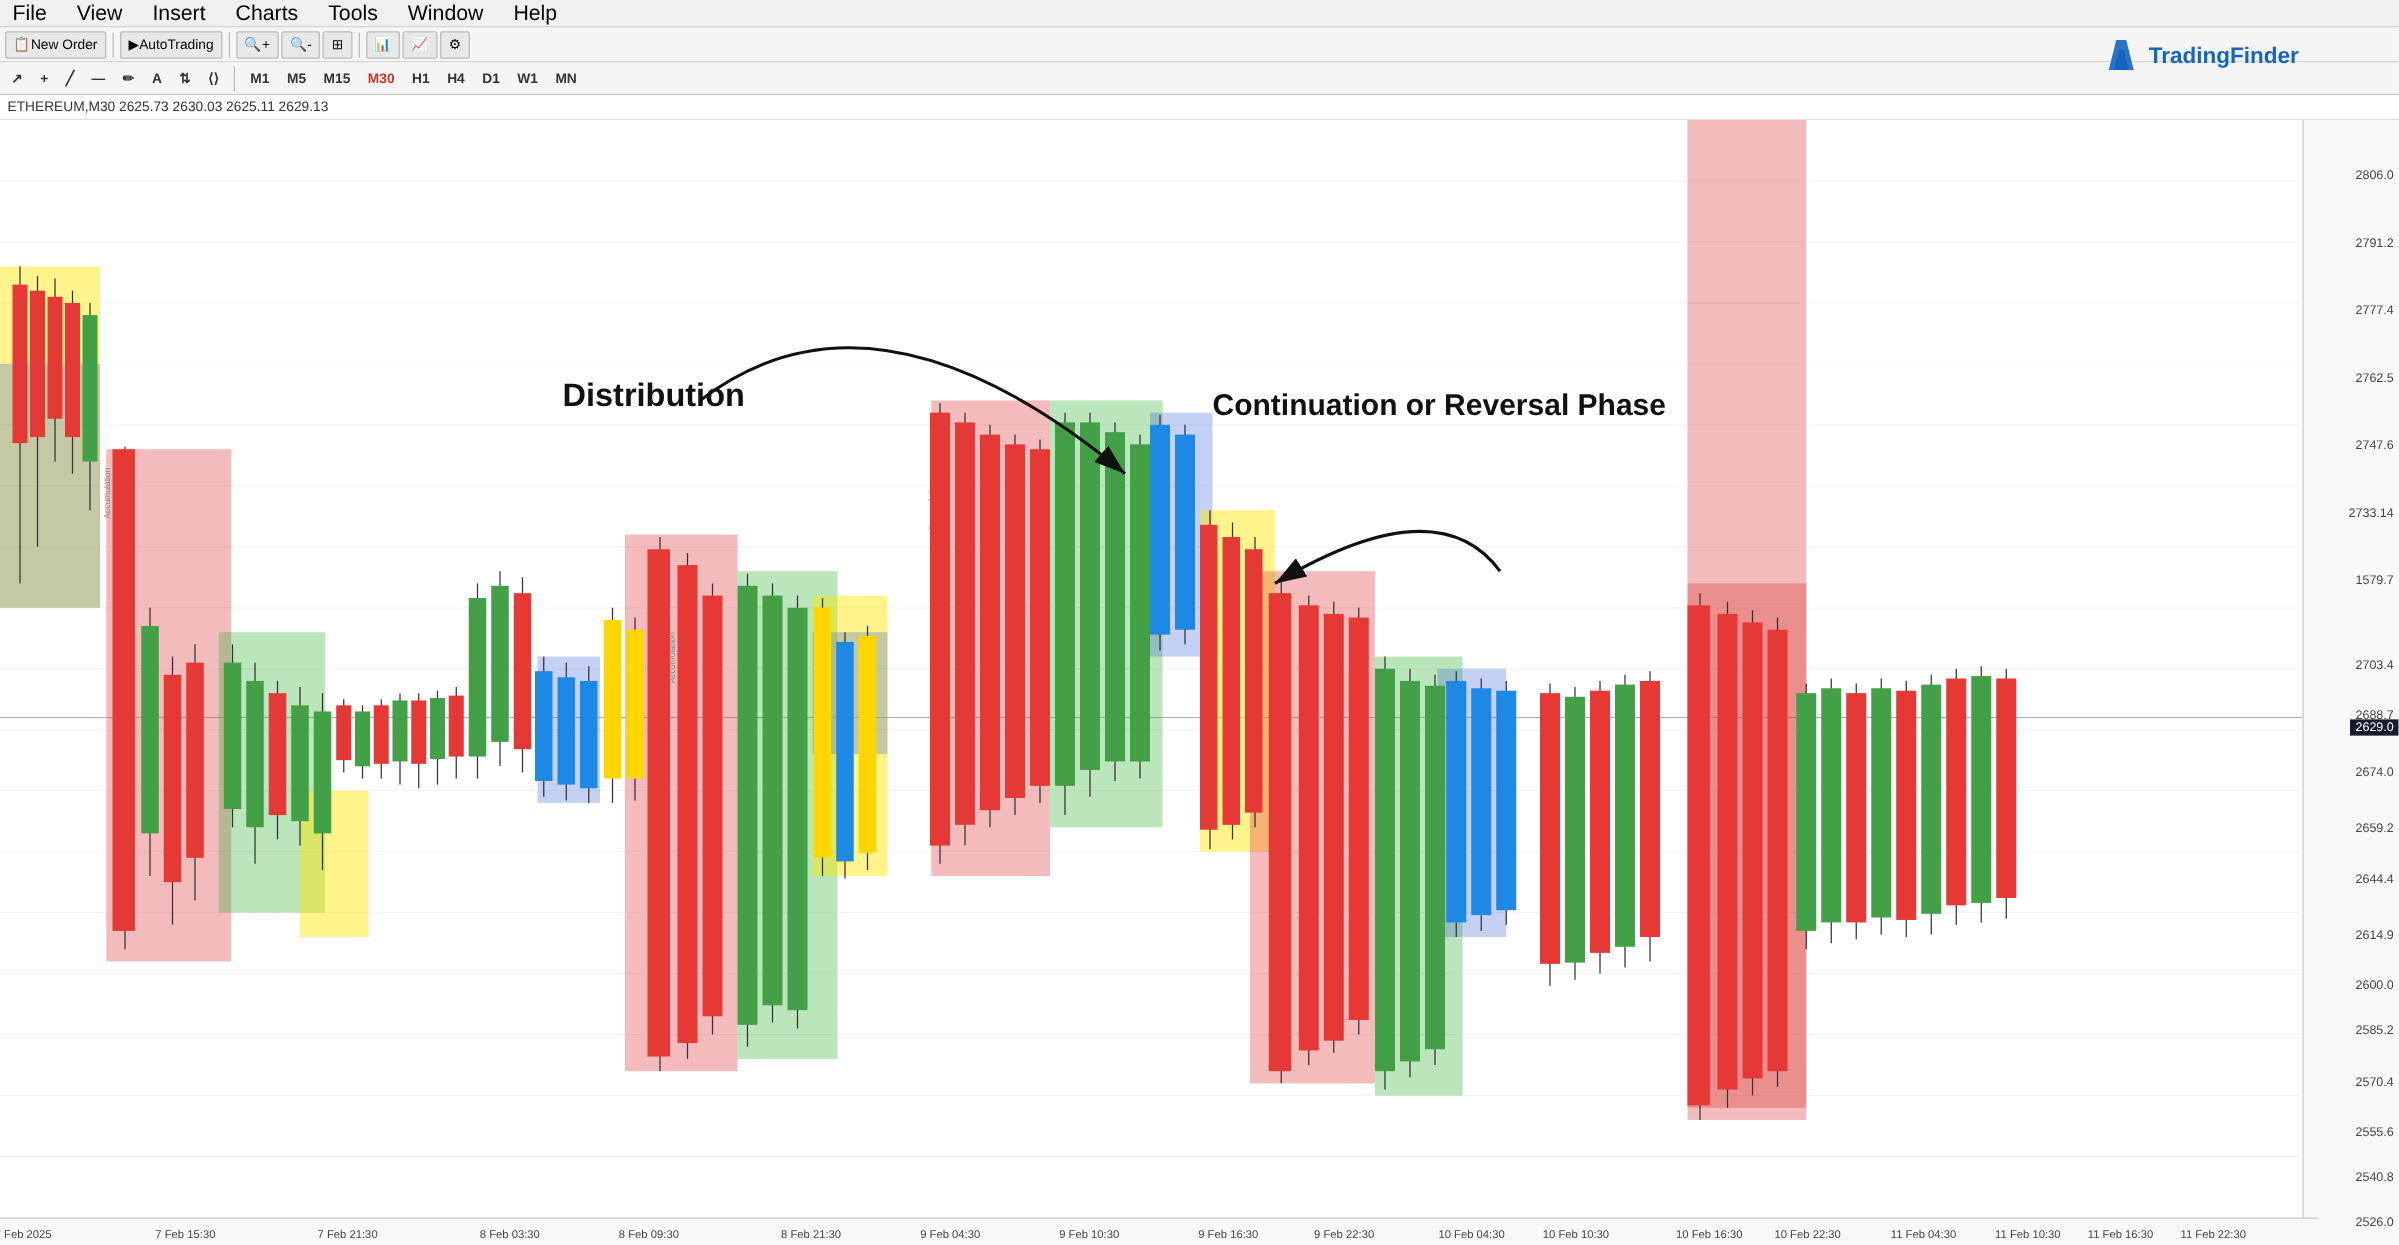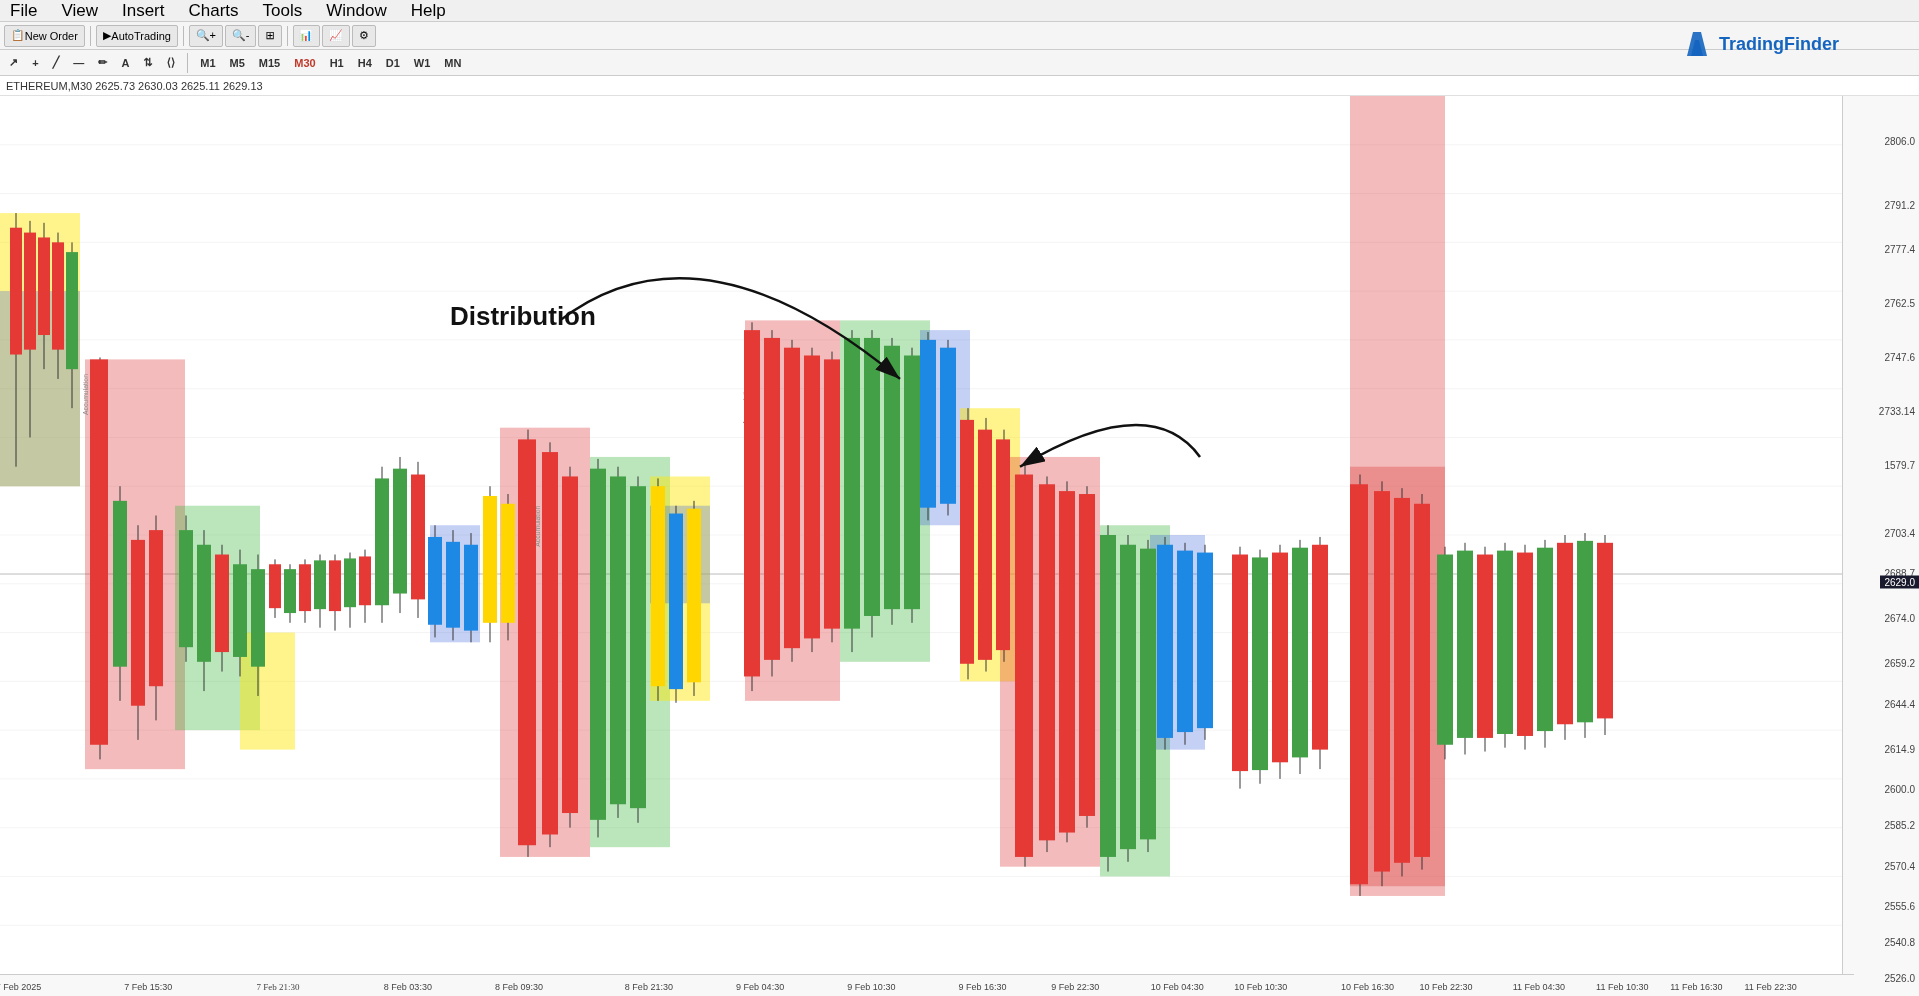--- a/index.html
+++ b/index.html
@@ -490,26 +490,27 @@
       <defs>
         <marker id="arrowhead" markerWidth="10" markerHeight="7" refX="10" refY="3.5" orient="auto">
           <polygon points="0 0, 10 3.5, 0 7" fill="#111"></polygon>
         </marker>
       </defs>
 
     </svg>
 
     
     <div class="annotation-text" style="left:450px; top:205px; font-size:26px; font-weight:bold;">Distribution</div>
+    <div class="annotation-text" style="left:970px; top:215px; font-size:24px; font-weight:bold;">Continuation or Reversal Phase</div>
 
   </div>
 
   <div id="price-axis">
     <span class="price-label" style="top:5%;">2806.0</span>
-    <span class="price-label" style="top:11%;margin-top:10px;">2791.2</span>
+    <span class="price-label" style="top:11%;">2791.2</span>
     <span class="price-label" style="top:17%;">2777.4</span>
     <span class="price-label" style="top:23%;">2762.5</span>
     <span class="price-label" style="top:29%;">2747.6</span>
     <span class="price-label" style="top:35%;">2733.14</span>
     <span class="price-label" style="top:41%;">1579.7</span>
     <span class="price-label" style="top:47%;margin-top:14px;">2703.4</span>
     <span class="price-label" style="top:53%;">2688.7</span>
     <span class="price-label" style="top:58%;">2674.0</span>
     <span class="price-label" style="top:63%;">2659.2</span>
     <span class="price-label" style="top:67.5%;">2644.4</span>
@@ -519,21 +520,21 @@
     <span class="price-label" style="top:81%;">2585.2</span>
     <span class="price-label" style="top:85.5%;">2570.4</span>
     <span class="price-label" style="top:90%;">2555.6</span>
     <span class="price-label" style="top:94%;text-align:center;">2540.8</span>
     <span class="price-label" style="top:98%;">2526.0</span>
   </div>
 
   <div id="time-axis">
     <span class="time-label" style="left:1%;">7 Feb 2025</span>
     <span class="time-label" style="left:8%;">7 Feb 15:30</span>
-    <span class="time-label" style="left:15%;font-family:Liberation Serif, serif;">7 Feb 21:30</span>
+    <span class="time-label" style="left:15%;">7 Feb 21:30</span>
     <span class="time-label" style="left:22%;">8 Feb 03:30</span>
     <span class="time-label" style="left:28%;">8 Feb 09:30</span>
     <span class="time-label" style="left:35%;">8 Feb 21:30</span>
     <span class="time-label" style="left:41%;">9 Feb 04:30</span>
     <span class="time-label" style="left:47%;">9 Feb 10:30</span>
     <span class="time-label" style="left:53%;">9 Feb 16:30</span>
     <span class="time-label" style="left:58%;">9 Feb 22:30</span>
     <span class="time-label" style="left:63.5%;">10 Feb 04:30</span>
     <span class="time-label" style="left:68%;">10 Feb 10:30</span>
     <span class="time-label" style="left:73%;margin-left:14px;">10 Feb 16:30</span>

